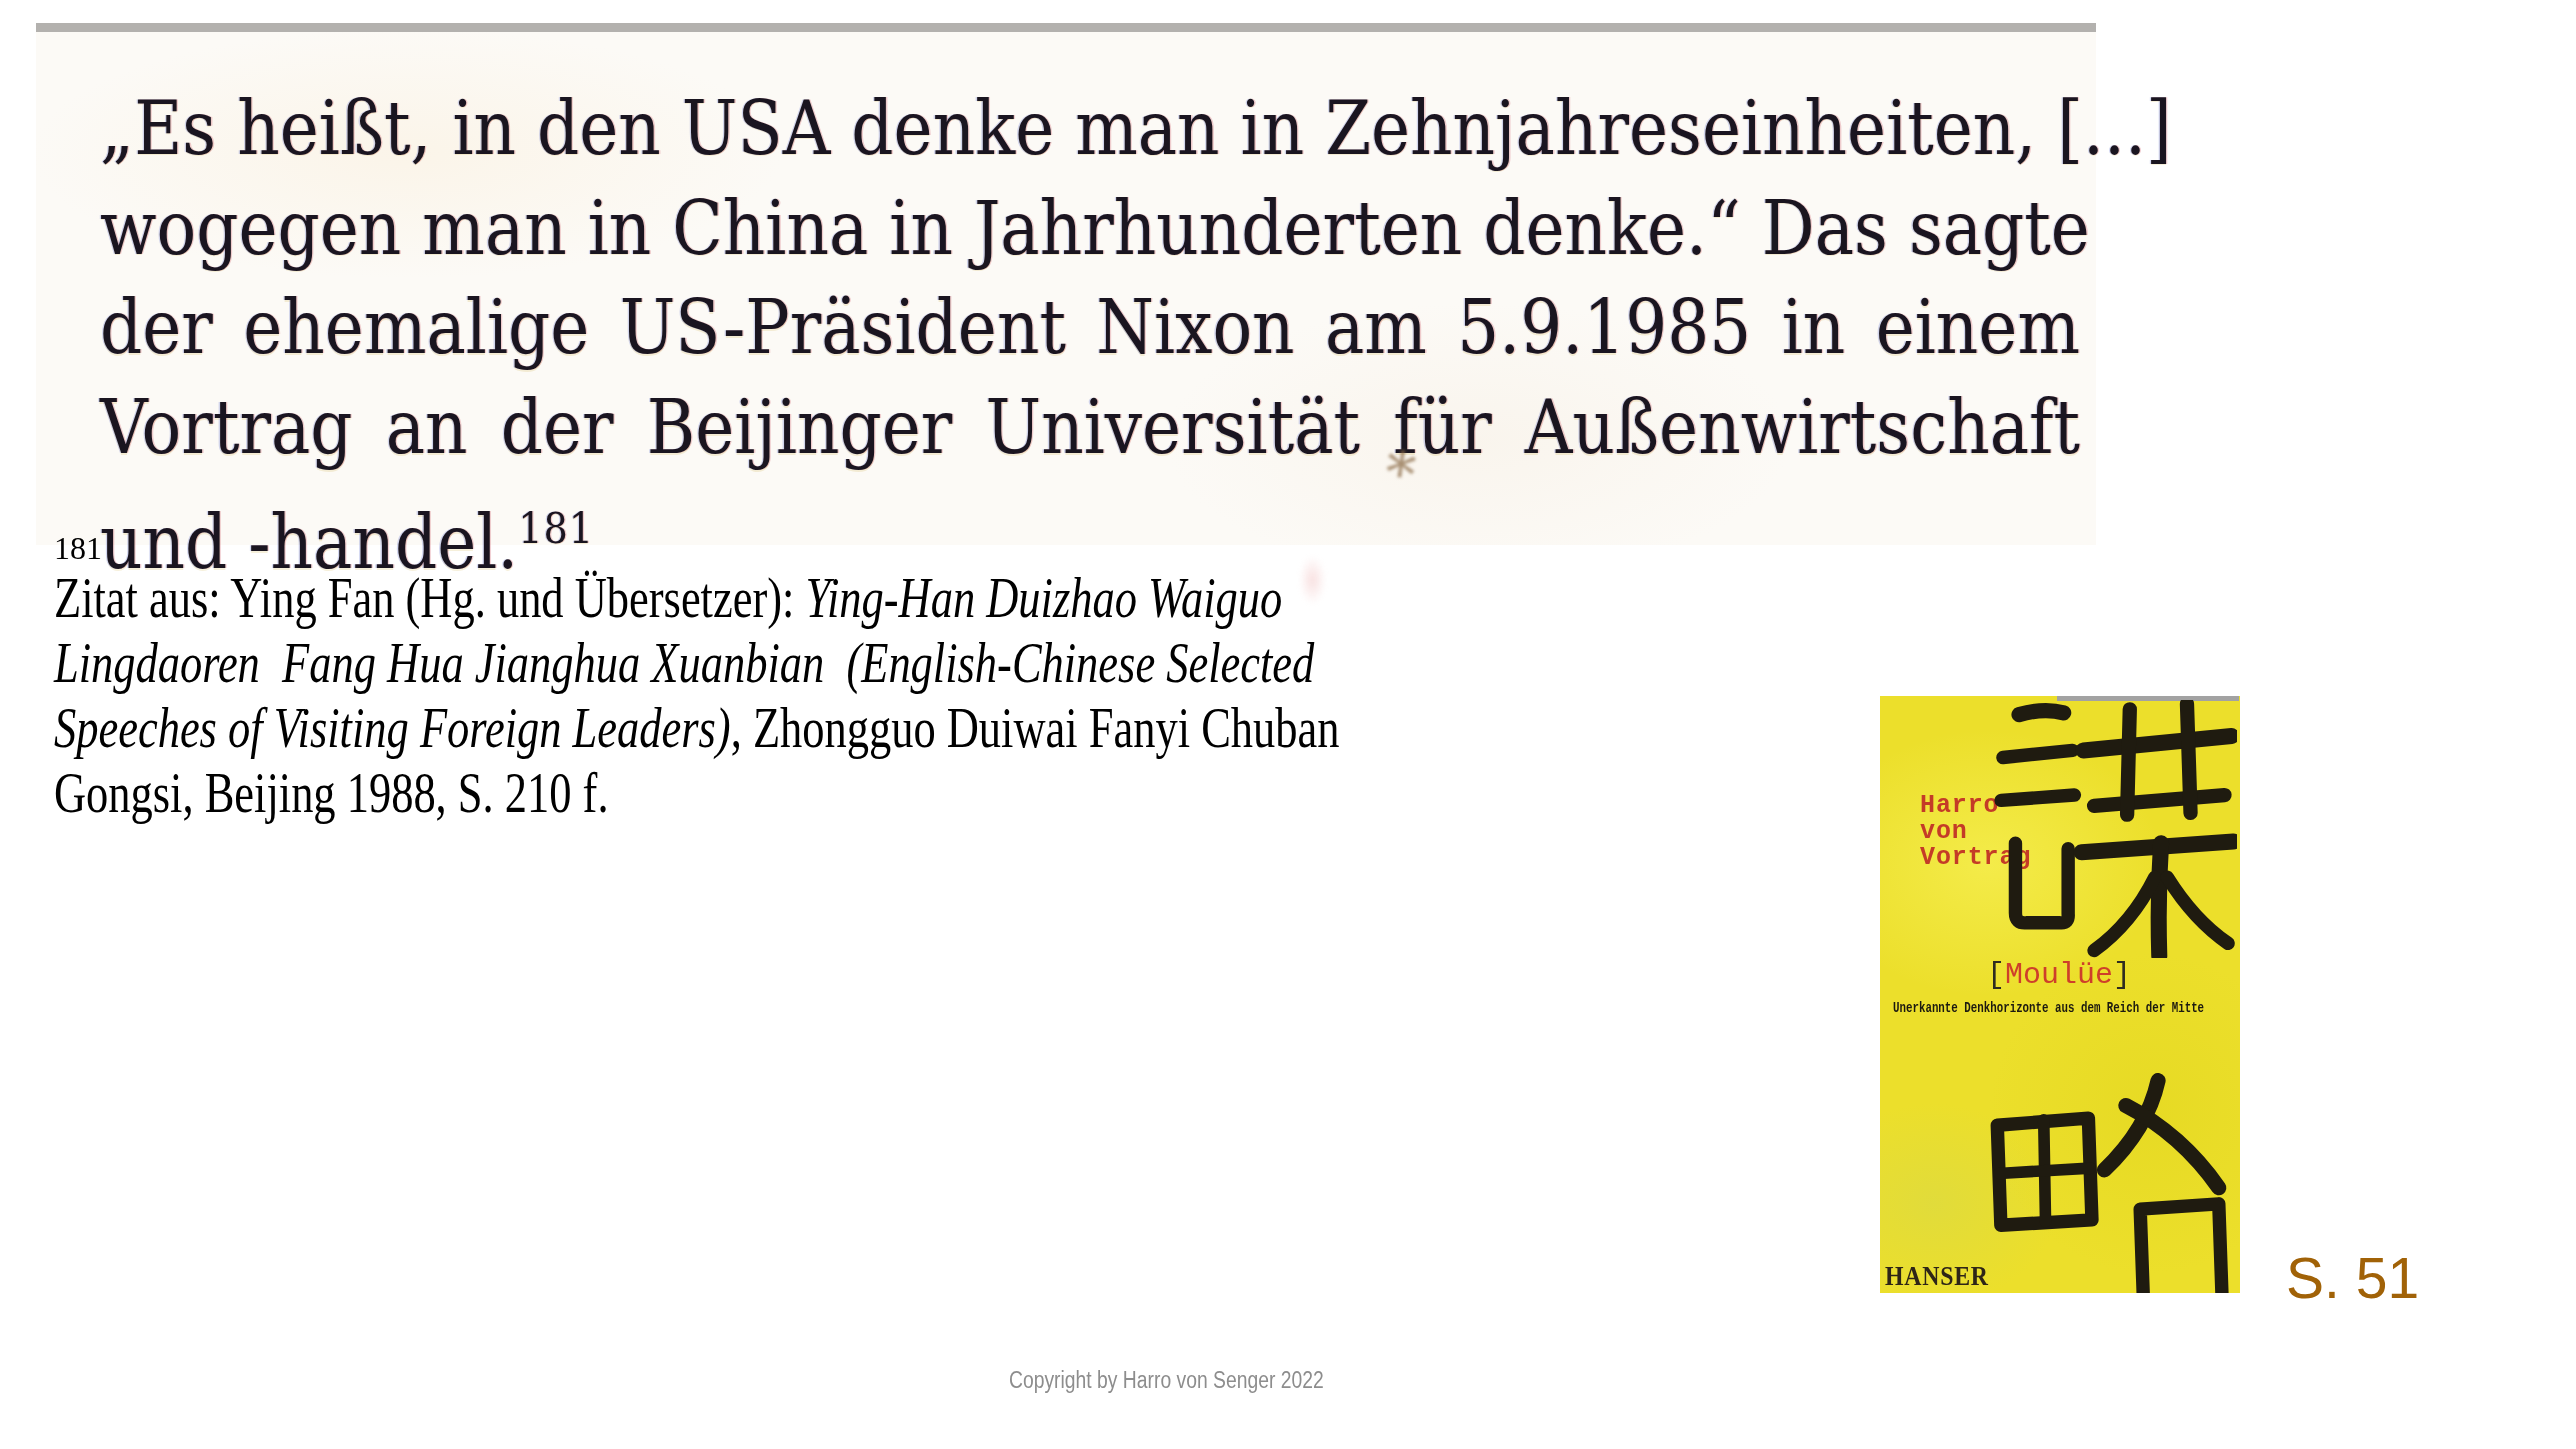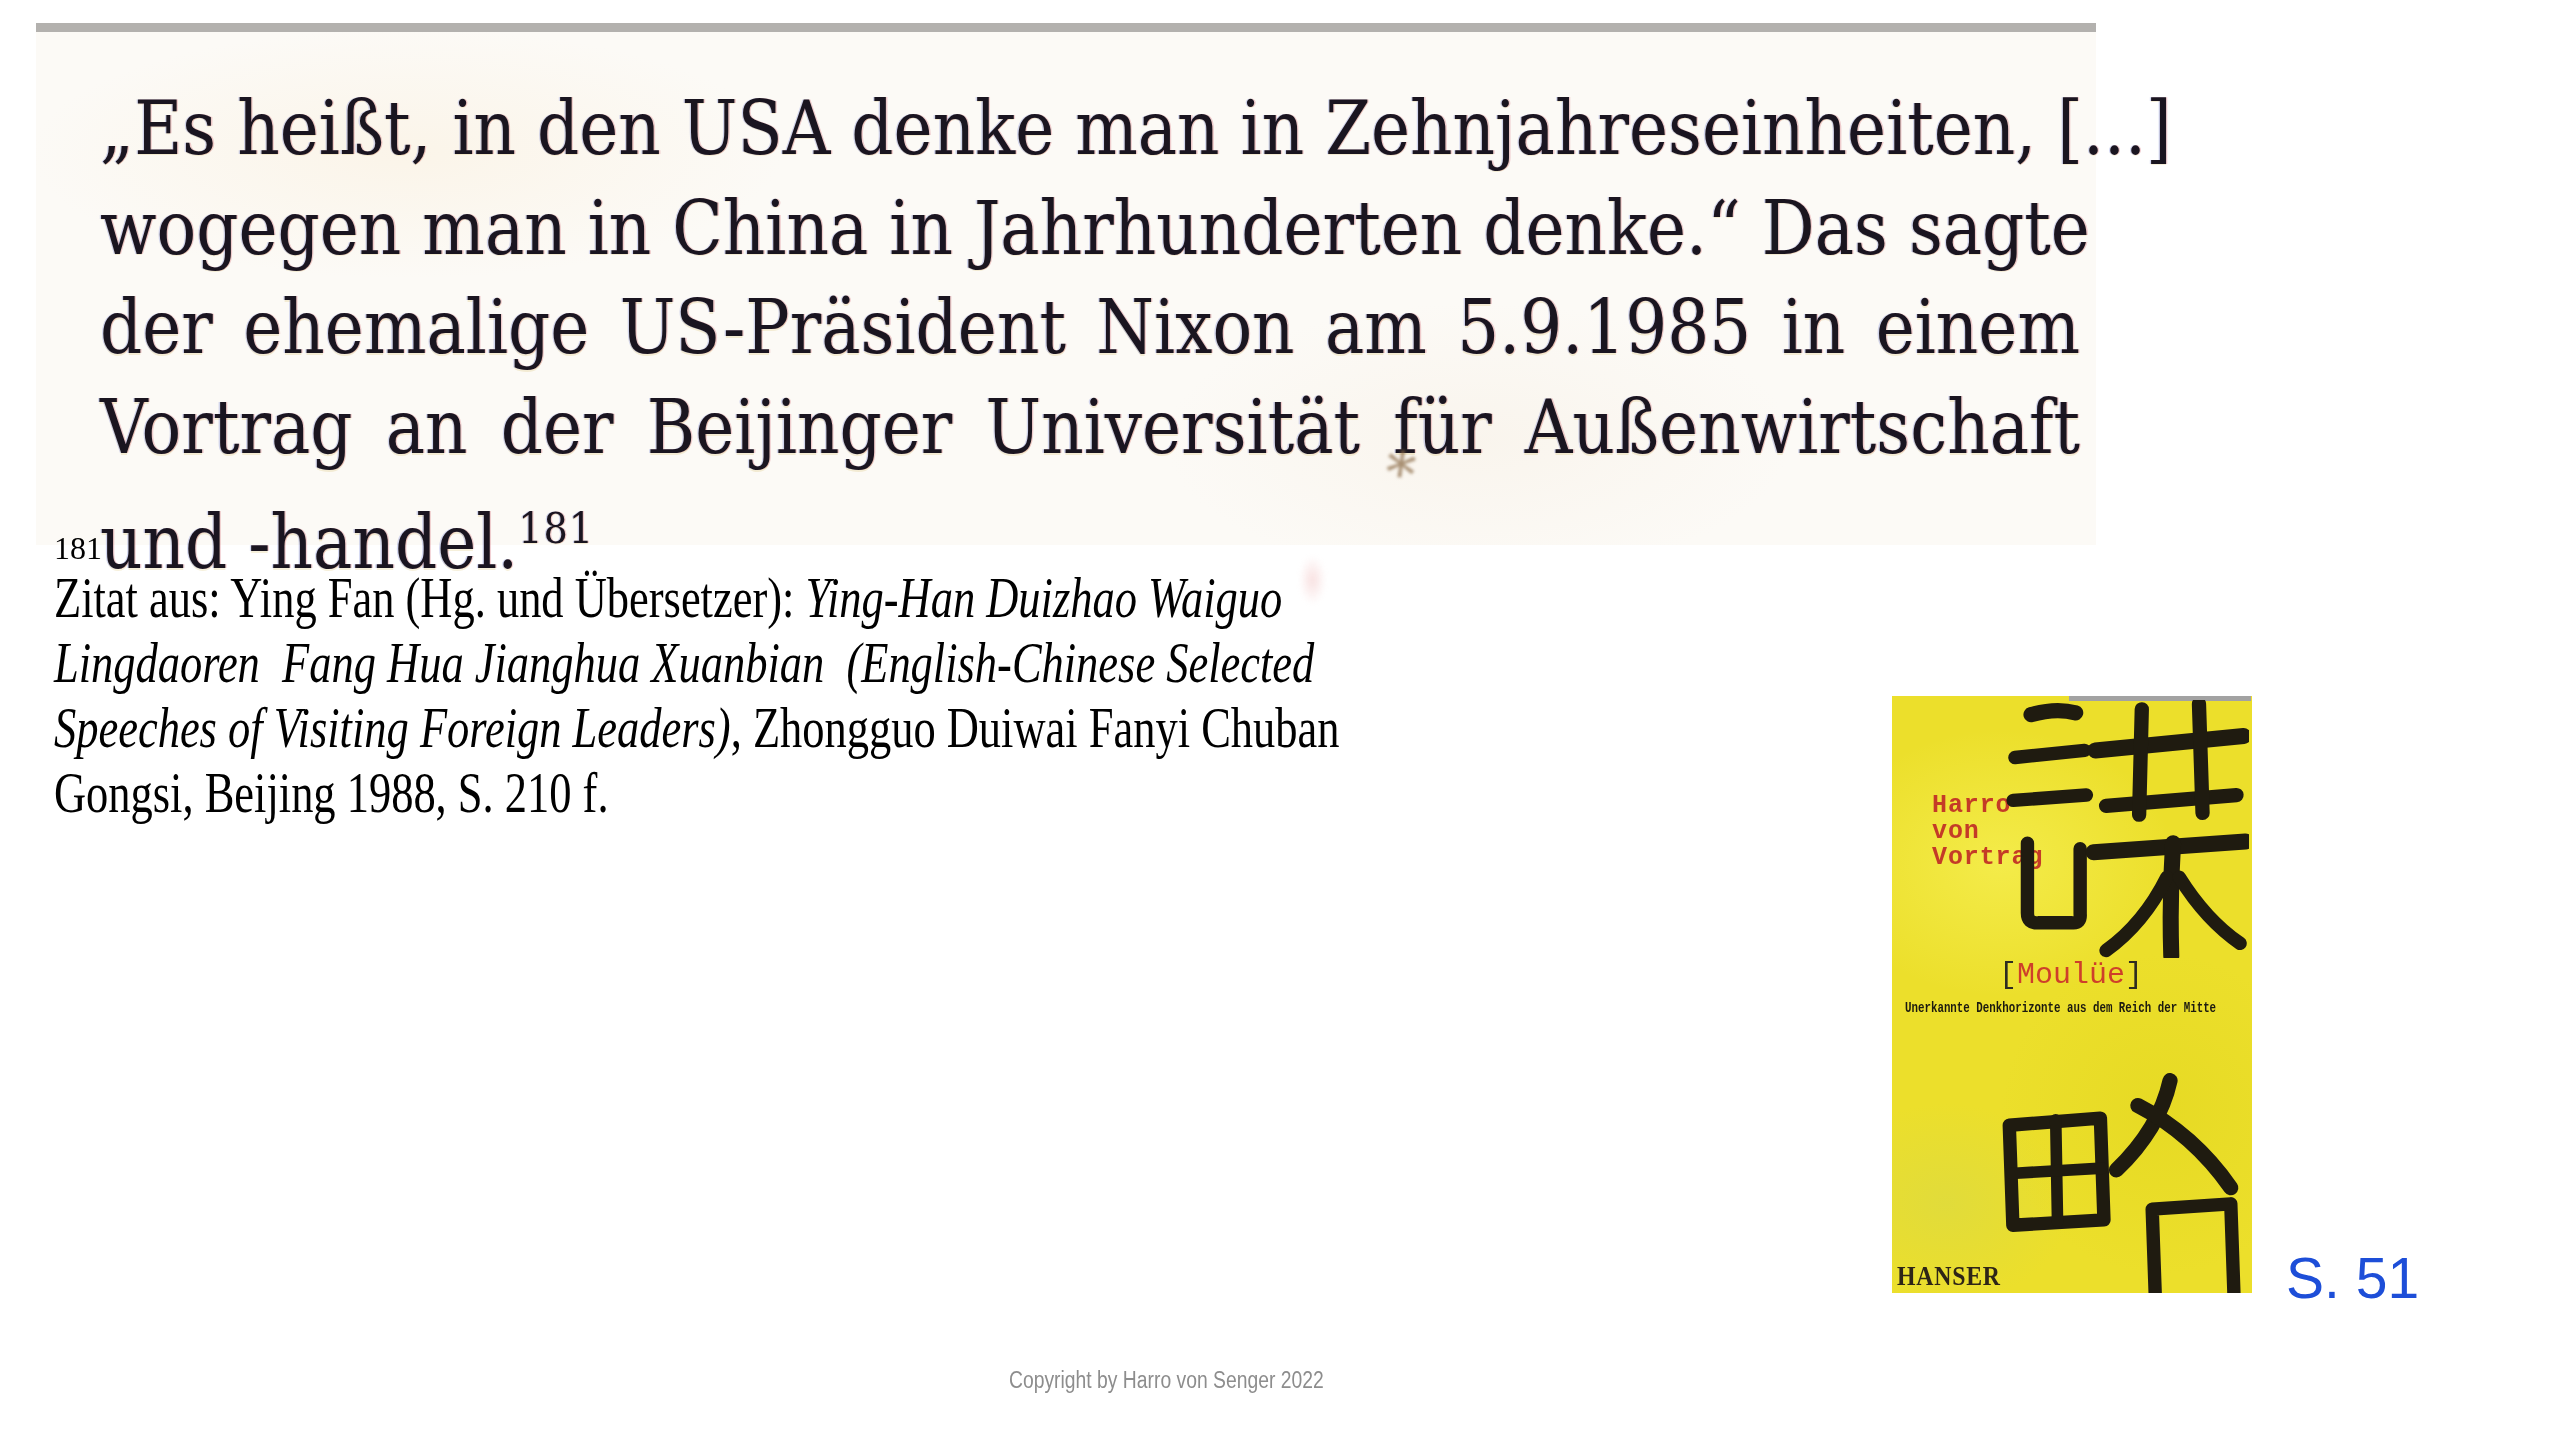--- a/index.html
+++ b/index.html
@@ -32,21 +32,21 @@
     font-size:57px;line-height:65px;color:#000;white-space:pre-line;
     transform:scaleX(0.78);transform-origin:left top;}
   .fn-citation .it{font-style:italic;}
 
   
   .book-cover{position:absolute;left:1880px;top:696px;width:360px;height:597px;overflow:hidden;
     background:
       radial-gradient(ellipse 233px 179px at 30% 28%, rgba(248,242,90,.65), rgba(248,242,90,0) 75%),
       radial-gradient(ellipse 215px 215px at 75% 70%, rgba(226,214,30,.55), rgba(226,214,30,0) 75%),
       radial-gradient(ellipse 179px 143px at 15% 85%, rgba(214,216,74,.5), rgba(214,216,74,0) 70%),
-      #ecdf2b; margin-left: 12px;}
+      #ecdf2b;}
   .cover-topstrip{position:absolute;left:177px;top:0;width:182px;height:5.4px;background:#a2a2a2;}
   .cover-author{position:absolute;left:40px;top:97px;
     font-family:"Liberation Mono",monospace;font-weight:bold;
     font-size:25px;line-height:26px;letter-spacing:0.9px;color:#c43b27;}
   .glyph-mou{position:absolute;left:114px;top:3.6px;width:243px;height:258px;}
   .cover-moulue{position:absolute;left:107px;top:262px;
     font-family:"Liberation Mono",monospace;font-weight:normal;font-size:30px;color:#ce3f2a;white-space:nowrap;}
   .cover-moulue .bracket{color:#2e2c20;}
   .cover-subtitle{position:absolute;left:12.5px;top:304px;
     font-family:"Liberation Mono",monospace;font-weight:bold;font-size:15px;color:#1c1a10;
@@ -55,21 +55,21 @@
     font-family:"Liberation Sans",sans-serif;font-weight:500;font-size:46px;
     letter-spacing:0.4px;color:#d8402a;white-space:nowrap;}
   .glyph-lue{position:absolute;left:103px;top:377px;width:259px;height:242px;}
   .cover-publisher{position:absolute;left:4.5px;top:564px;
     font-family:"Liberation Serif",serif;font-weight:bold;font-size:28px;letter-spacing:0.9px;
     color:#2e2517;transform:scaleX(0.85);transform-origin:left top;white-space:nowrap;}
   .glyph-stroke{stroke:#1f1b10;fill:none;stroke-linecap:round;stroke-linejoin:round;}
 
   
   .page-ref{position:absolute;left:2286px;top:1245px;
-    font-family:"Liberation Sans",sans-serif;font-size:57px;color:#1d4ed8;white-space:nowrap;}
+    font-family:"Liberation Sans",sans-serif;font-size:57px;color:#a16207;white-space:nowrap;}
   .footer-copyright{position:absolute;left:1009px;top:1367px;
     font-family:"Liberation Sans",sans-serif;font-size:23px;color:#8d8d8d;
     white-space:nowrap;transform:scaleX(0.84);transform-origin:left top;}
 </style>
 </head>
 <body>
 
 <div class="page">
 
   <div class="scan-region">

